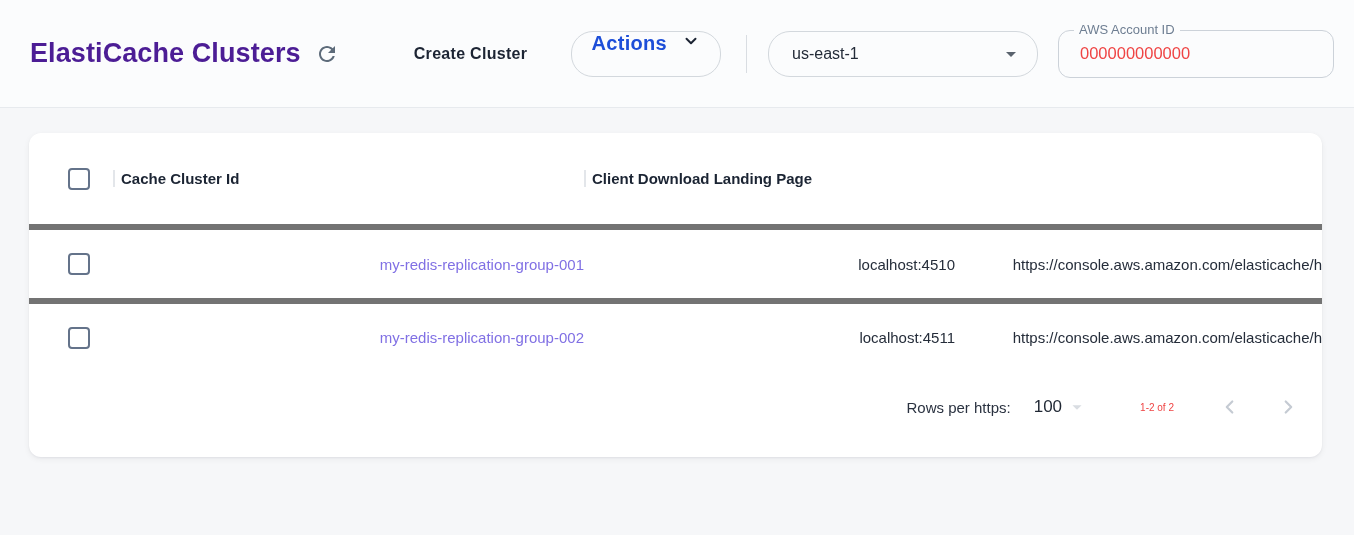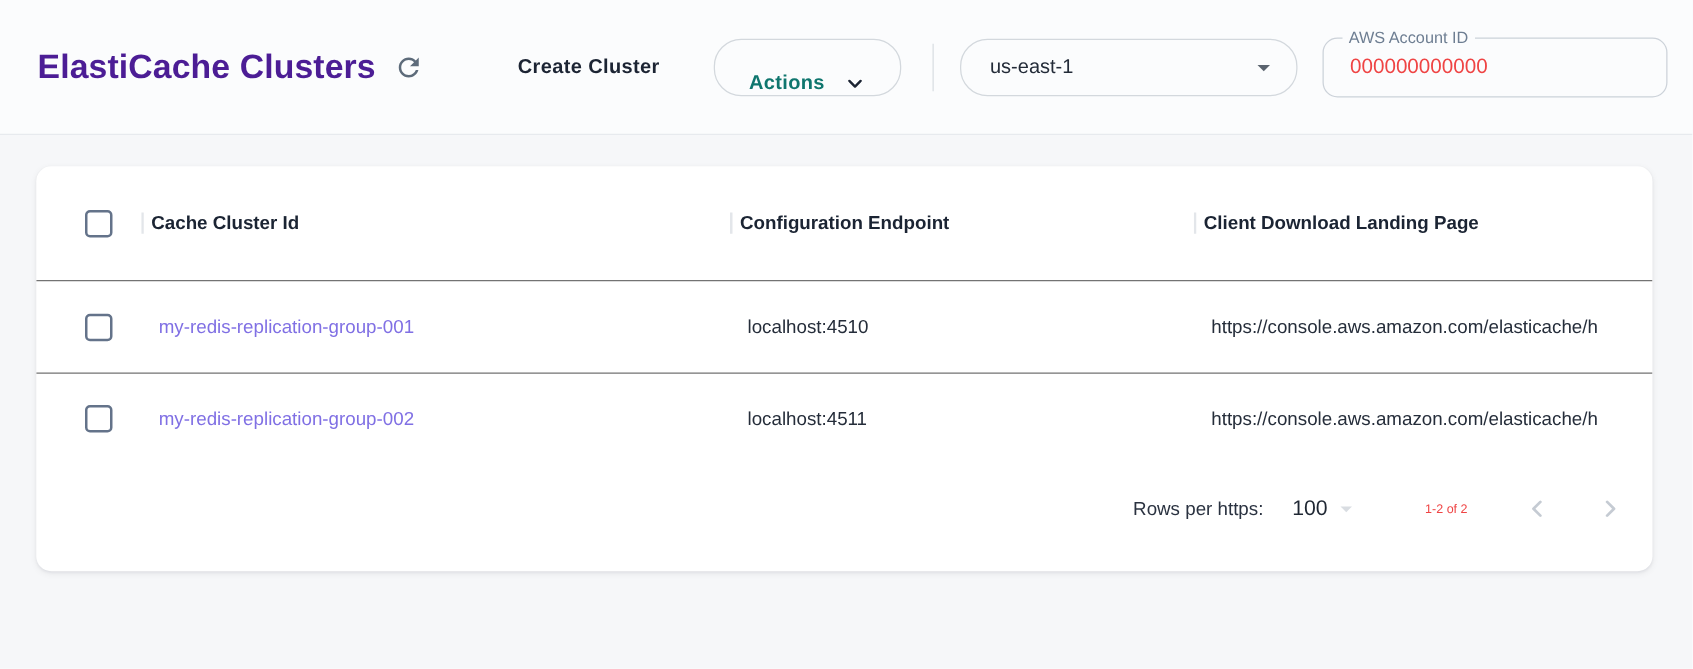--- a/index.html
+++ b/index.html
@@ -36,30 +36,30 @@
     margin-left: auto;
     background: none; border: none; cursor: pointer;
     font-family: inherit;
     font-size: 16px; font-weight: 700; color: #1c2433;
     letter-spacing: 0.3px;
     min-width: 132px; text-align: center;
     white-space: nowrap;
   }
   .outlined-btn {
     margin-left: 34px;
-    display: inline-flex; align-items: flex-end; justify-content: center;
+    display: inline-flex; align-items: flex-start; justify-content: center;
     gap: 15px;
     height: 46px; min-width: 150px;
     padding: 0 20px;
     background: transparent;
     border: 1px solid #d3d8dd;
     border-radius: 22px;
     cursor: pointer;
     font-family: inherit;
-    font-size: 16px; font-weight: 700; color: #0f766e;
+    font-size: 20px; font-weight: 700; color: #1d4ed8;
     letter-spacing: 0.3px;
   }
   .header-divider {
     width: 1px; height: 38px;
     background: #d9dde2;
     margin-left: 25px;
   }
   .region-select {
     margin-left: 21px;
     width: 270px; height: 46px;
@@ -108,21 +108,21 @@
     box-shadow: 0 2px 6px rgba(16,24,40,0.06), 0 1px 2px rgba(16,24,40,0.05);
     display: flex; flex-direction: column;
     overflow: hidden;
   }
   .grid-row {
     display: grid;
     grid-template-columns: 84px 471px 371px 1fr;
     align-items: center;
   }
   .grid-header { height: 91px; }
-  .grid-body-row { height: 74px; border-top: 1px solid #737373; }
+  .grid-body-row { height: 74px; border-top: 6px solid #737373; text-align: right; }
   .grid-body-row.second { height: 73px; }
 
   .cb-cell { padding-left: 39px; }
   .checkbox {
     width: 22px; height: 22px;
     border: 2.5px solid var(--checkbox-border, #64738a);
     border-radius: 4px;
     background: #fff;
     cursor: pointer;
   }
@@ -226,21 +226,20 @@
 </header>
 
 <main>
   <section class="table-card">
 
     <div class="grid-row grid-header">
       <div class="cb-cell">
         <div class="checkbox"></div>
       </div>
       <div class="head-cell">Cache Cluster Id</div>
-      <div class="head-cell">Configuration Endpoint</div>
       <div class="head-cell">Client Download Landing Page</div>
     </div>
 
     <div class="grid-row grid-body-row">
       <div class="cb-cell">
         <div class="checkbox"></div>
       </div>
       <div class="body-cell">
         <a class="cluster-link">my-redis-replication-group-001</a>
       </div>

